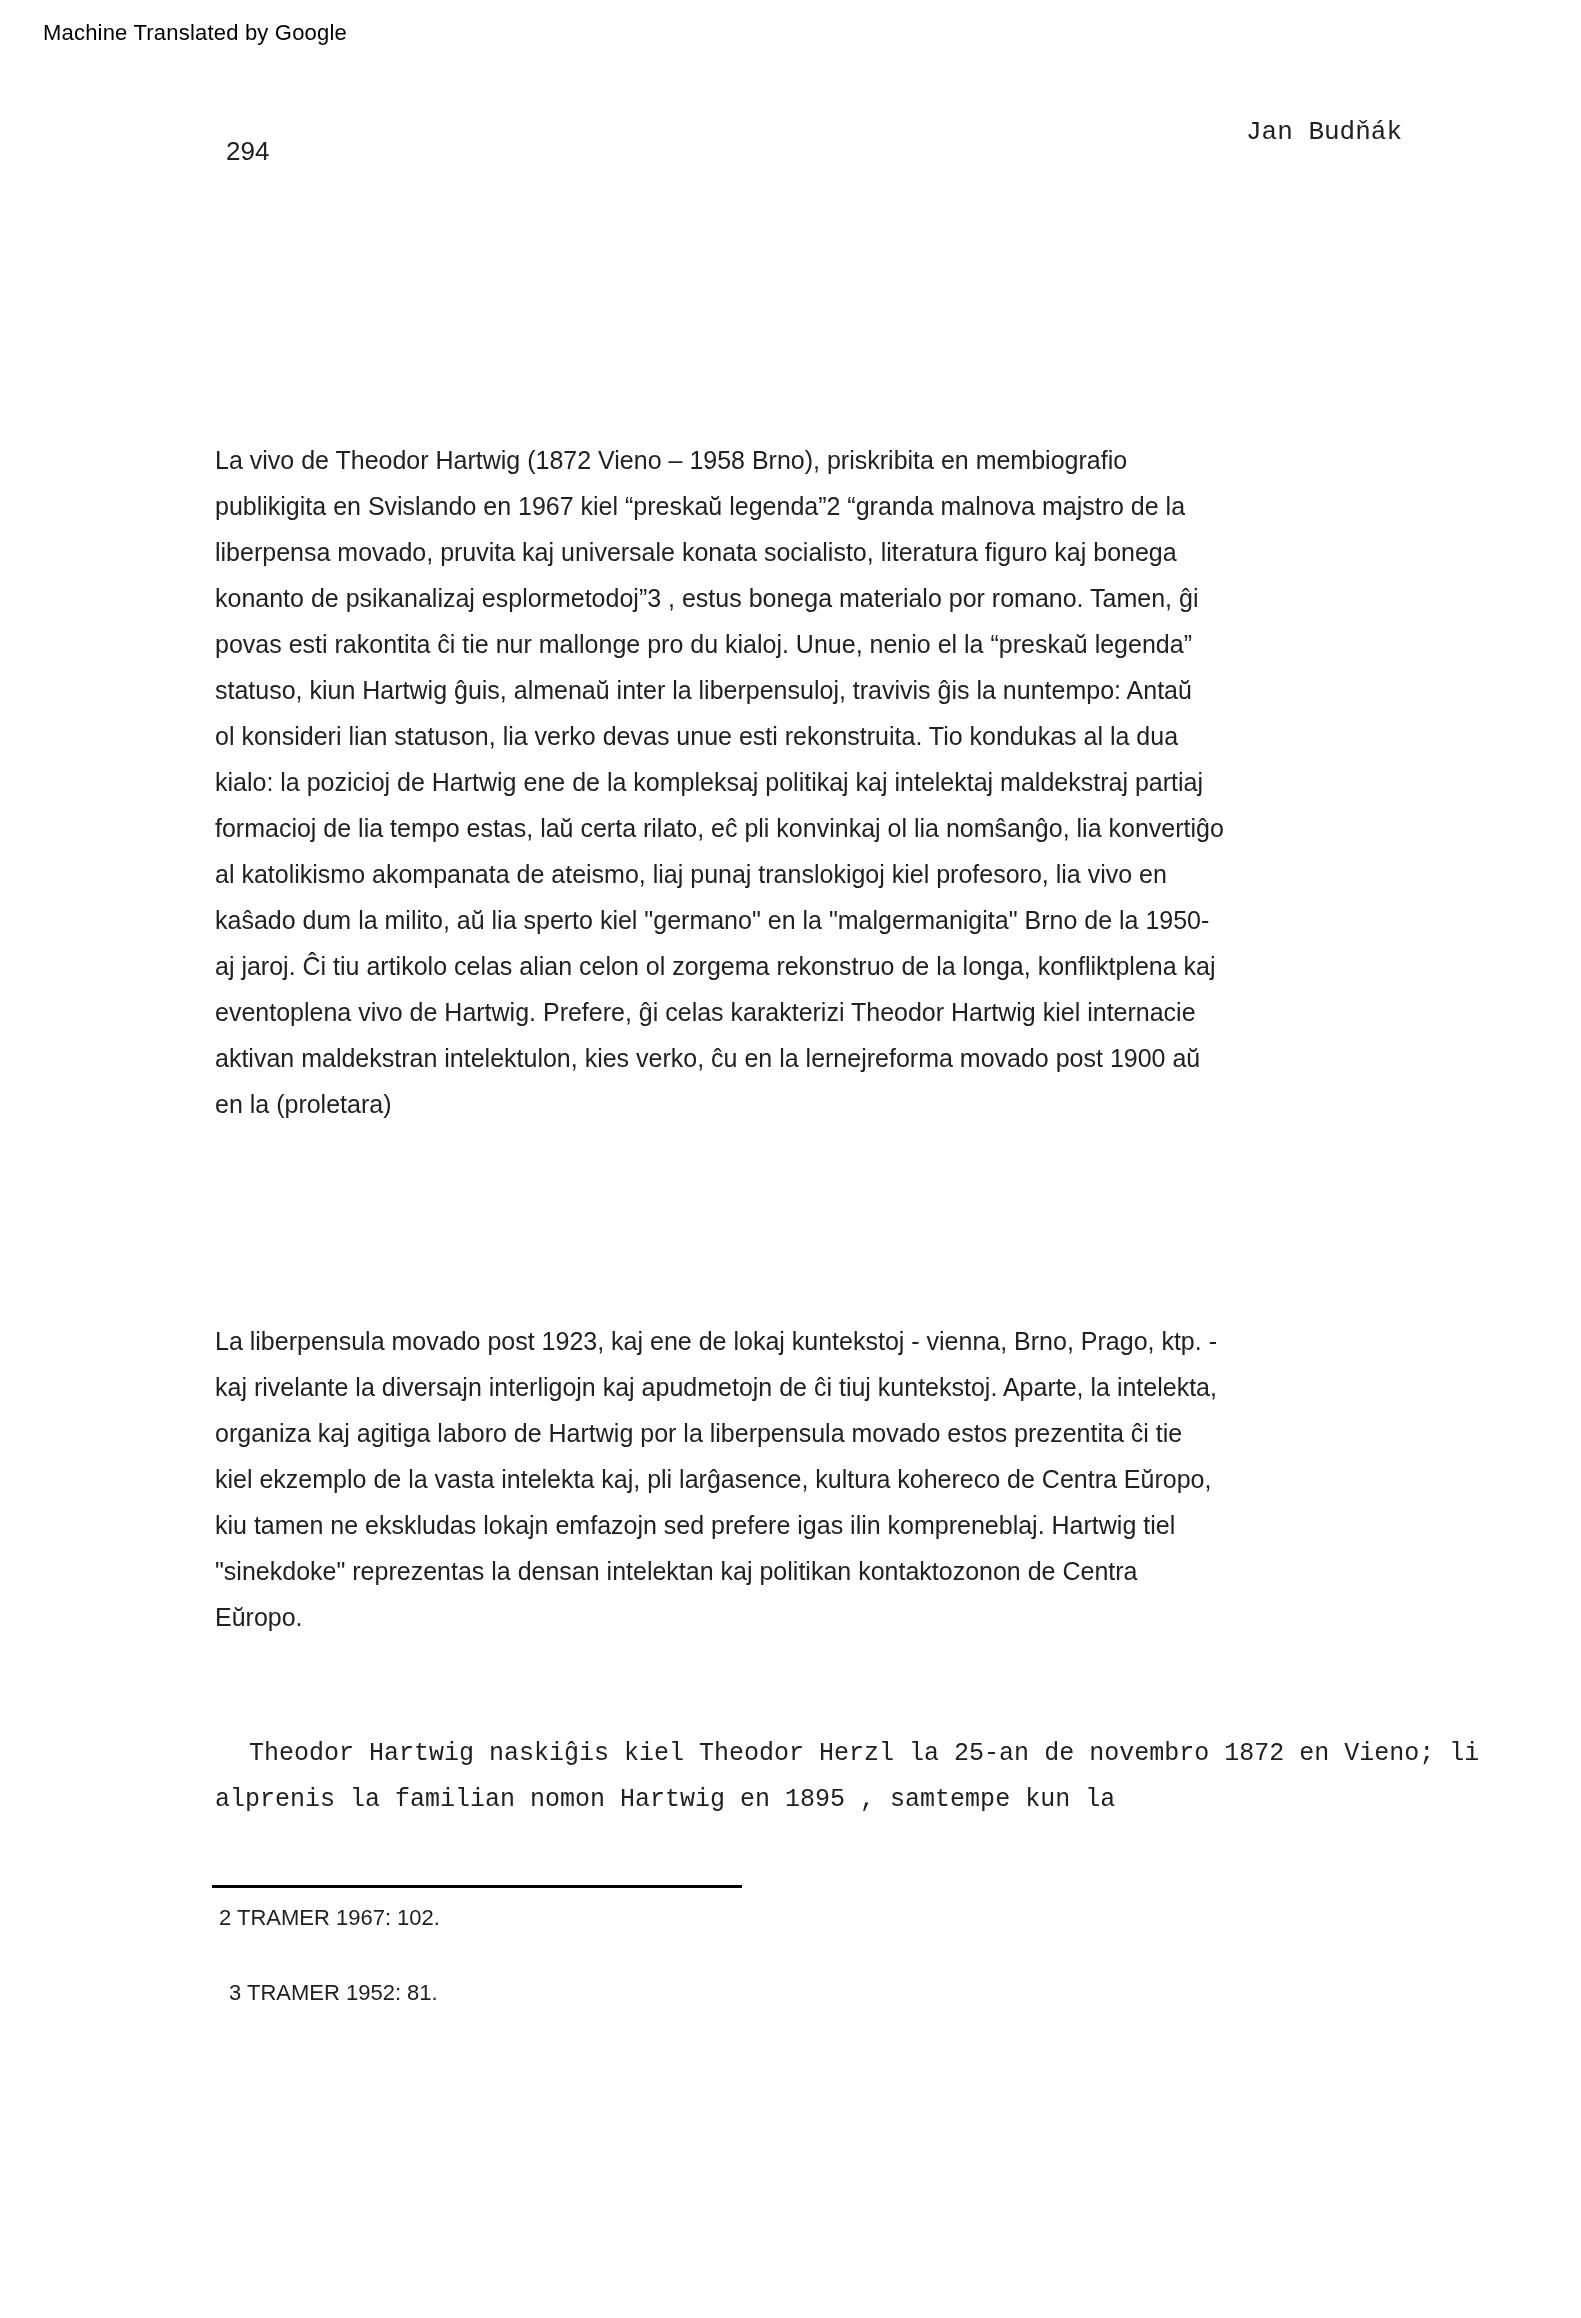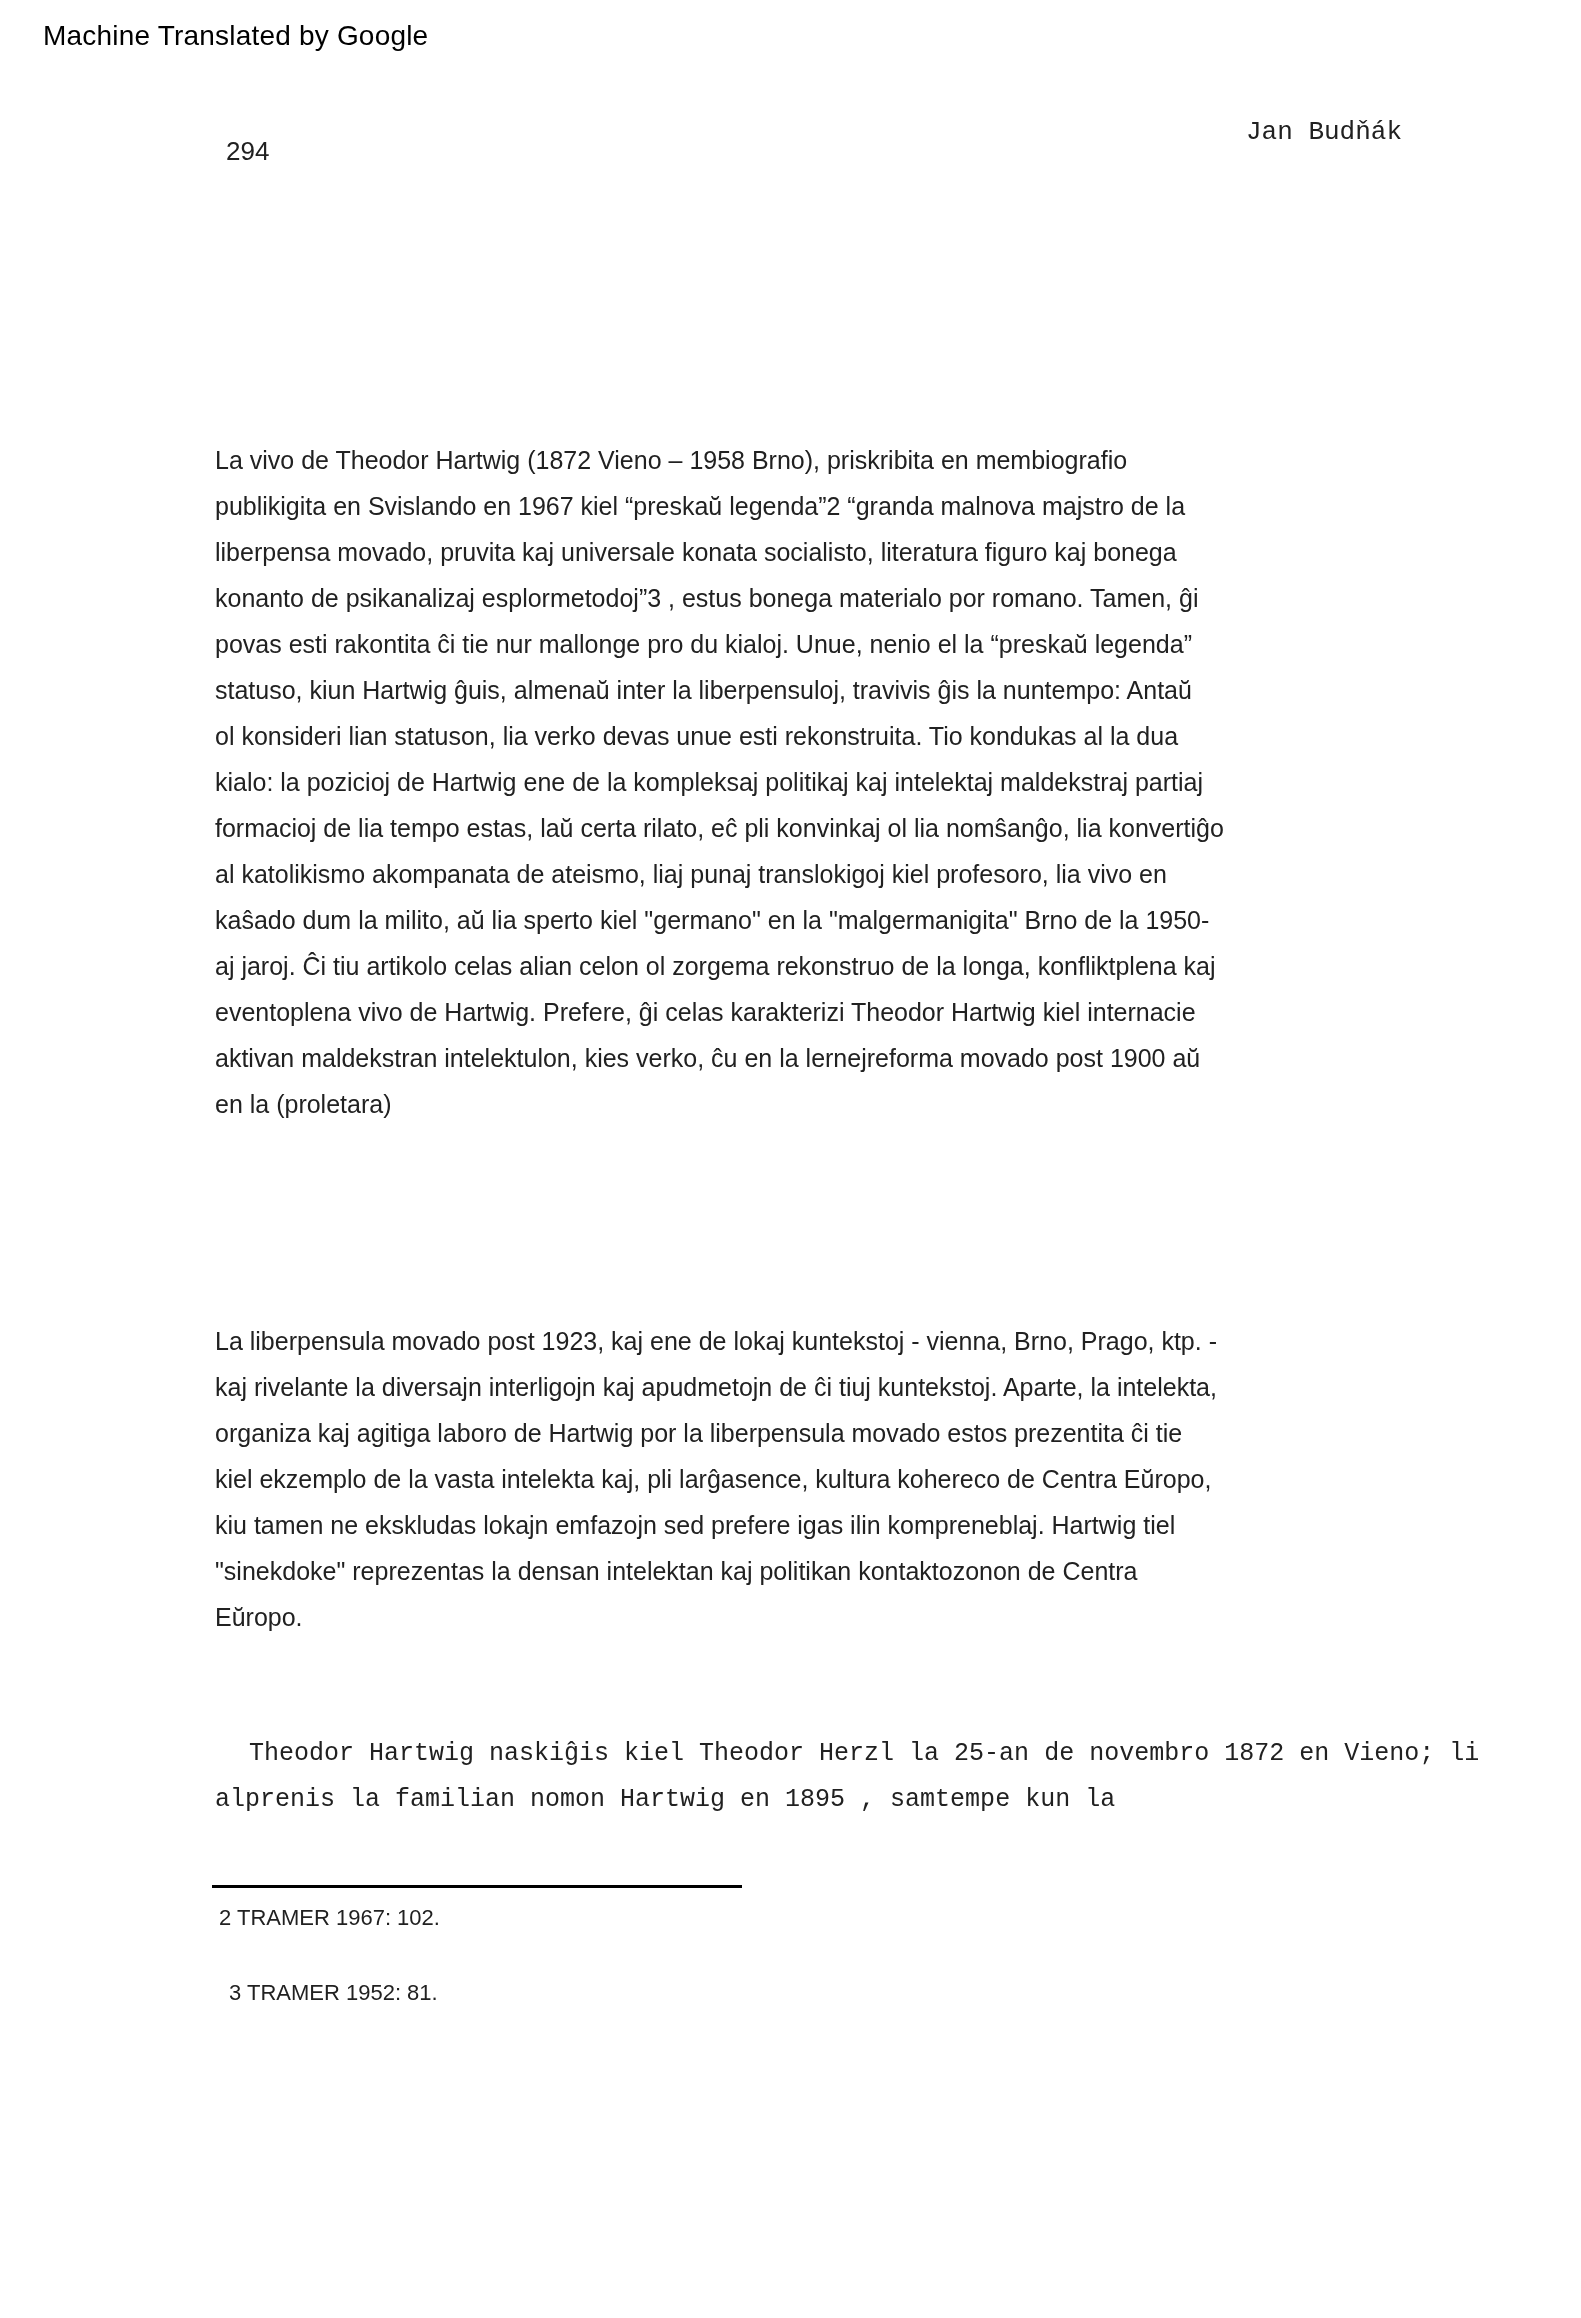--- a/index.html
+++ b/index.html
@@ -9,21 +9,21 @@
     height: 2319px;
     background: #ffffff;
     font-family: "Liberation Sans", "DejaVu Sans", sans-serif;
     color: #212121;
     overflow: hidden;
   }
   .banner {
     position: absolute;
     left: 43px;
     top: 19.6px;
-    font-size: 28px;
+    font-size: 22px;
     color: #000000;
     letter-spacing: 0.2px;
   }
   .pageno {
     position: absolute;
     left: 214px;
     top: 136px;
     font-size: 26px;
     margin-left: 12px;
   }

